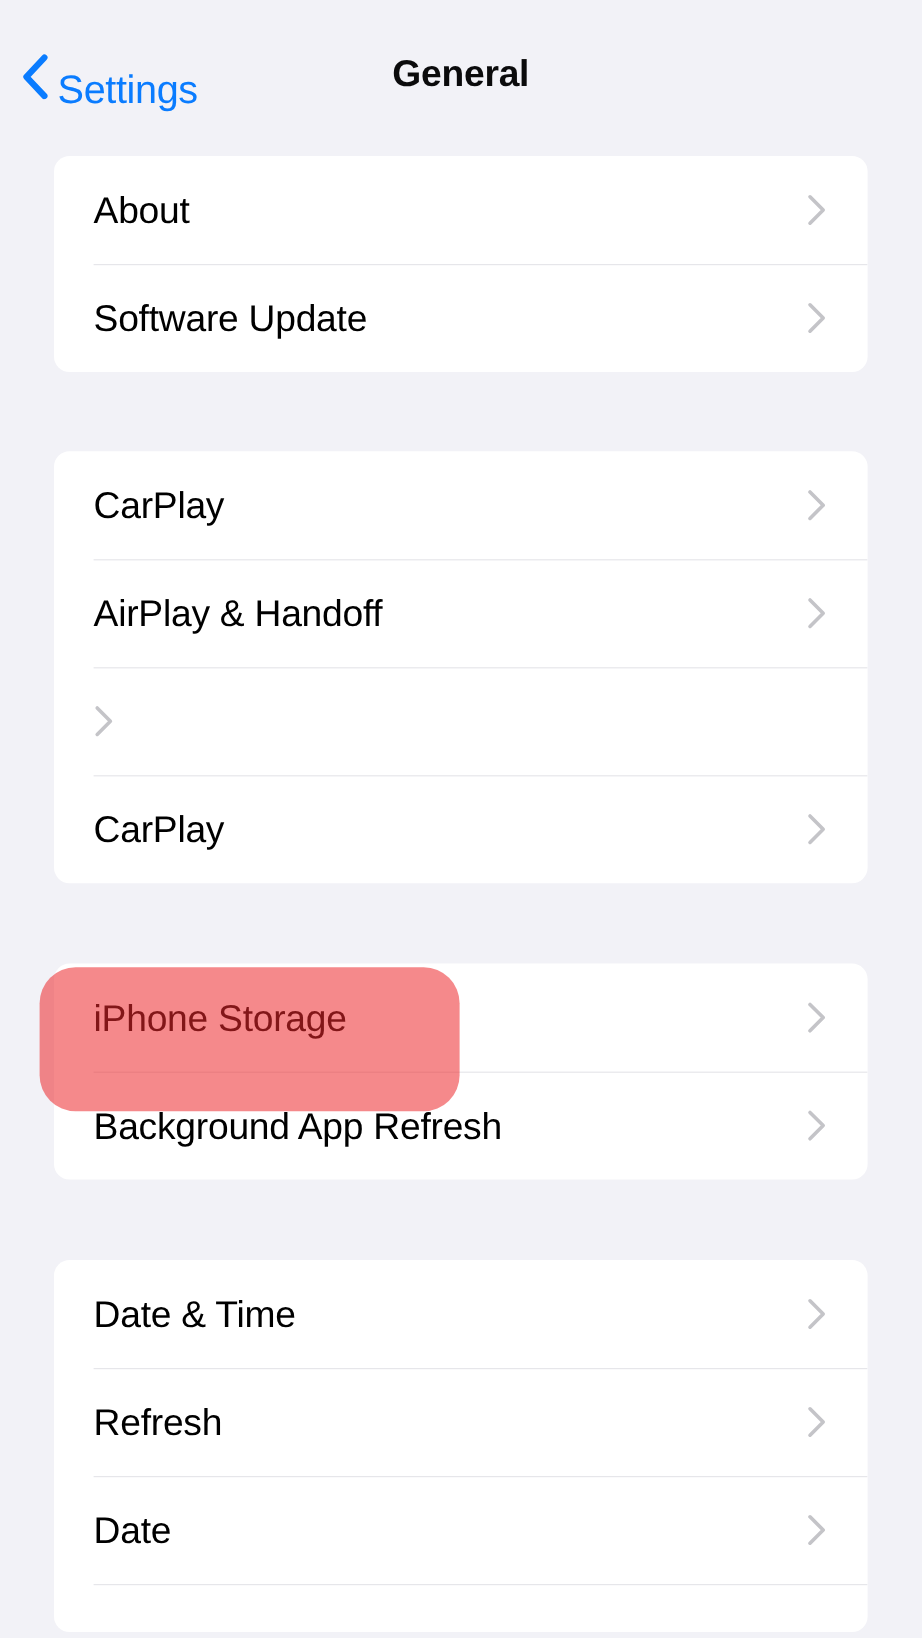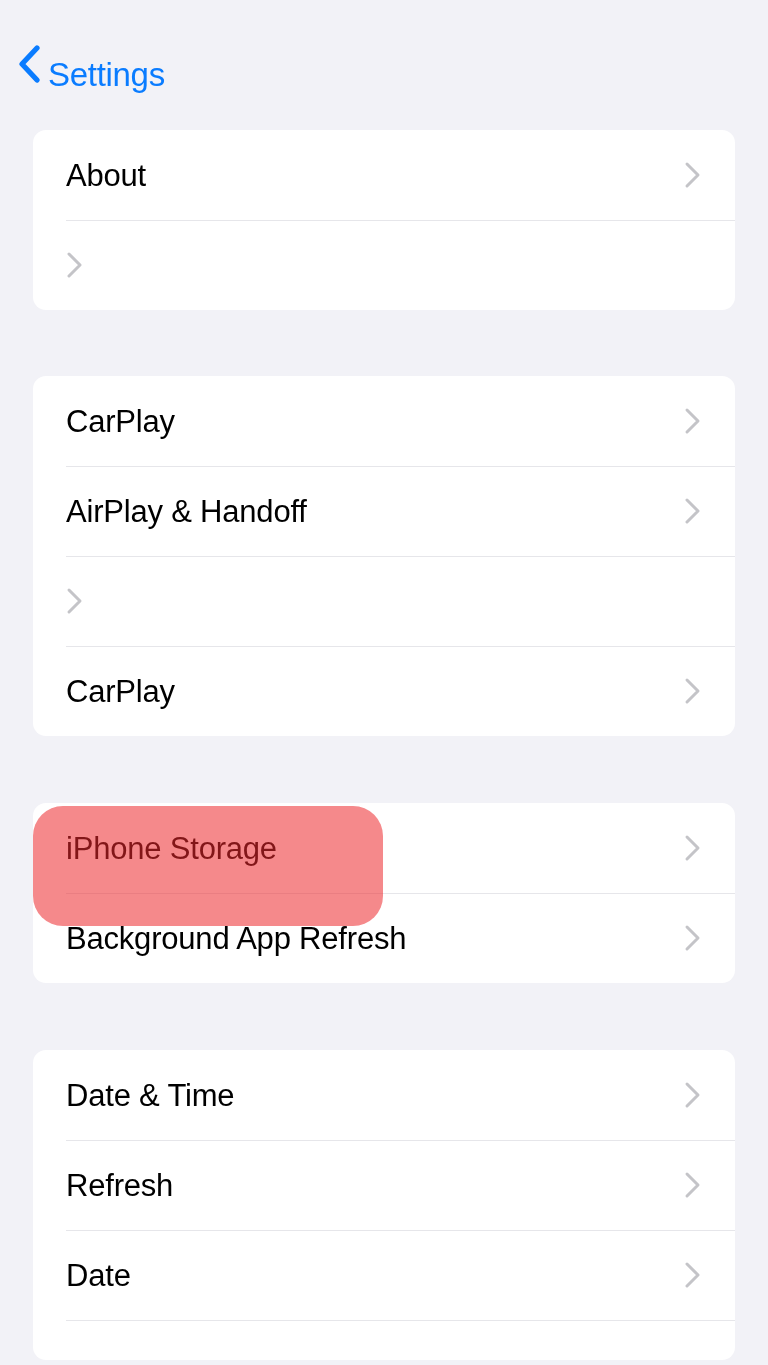--- a/index.html
+++ b/index.html
@@ -59,21 +59,21 @@
     text-align: center;
     font-size: 31px;
     font-weight: bold;
     color: #0B0B0C;
     letter-spacing: -0.2px;
   }
 
   
   .content {
     position: relative;
-    padding: 0 33px;
+    padding: 0 45px;
   }
 
   .card {
     background: #FFFFFF;
     border-radius: 13px;
     overflow: hidden;
     position: relative;
   }
 
   .gap-1 { height: 66px; }
@@ -136,35 +136,37 @@
 
 <div class="nav-bar">
 
   <div class="back-button">
     <svg class="back-chevron" viewBox="0 0 22 38">
       <polyline points="19,3 4,19 19,35" fill="none" stroke="#0A7CFF" stroke-width="5.2" stroke-linecap="round" stroke-linejoin="round"></polyline>
     </svg>
     <span class="back-label">Settings</span>
   </div>
 
+  <div class="nav-title">General</div>
 
 </div>
 
 <div class="content">
 
   <div class="card">
 
     <div class="row">
       <span class="row-label">About</span>
       <svg class="row-chevron" viewBox="0 0 17 28">
         <polyline points="3,3 14,14 3,25" fill="none" stroke="#C4C4C8" stroke-width="3" stroke-linecap="round" stroke-linejoin="round"></polyline>
       </svg>
     </div>
 
     <div class="row">
+      <span class="row-label">Software Update</span>
       <svg class="row-chevron" viewBox="0 0 17 28">
         <polyline points="3,3 14,14 3,25" fill="none" stroke="#C4C4C8" stroke-width="3" stroke-linecap="round" stroke-linejoin="round"></polyline>
       </svg>
     </div>
 
   </div>
 
   <div class="gap-1"></div>
 
   <div class="card">

